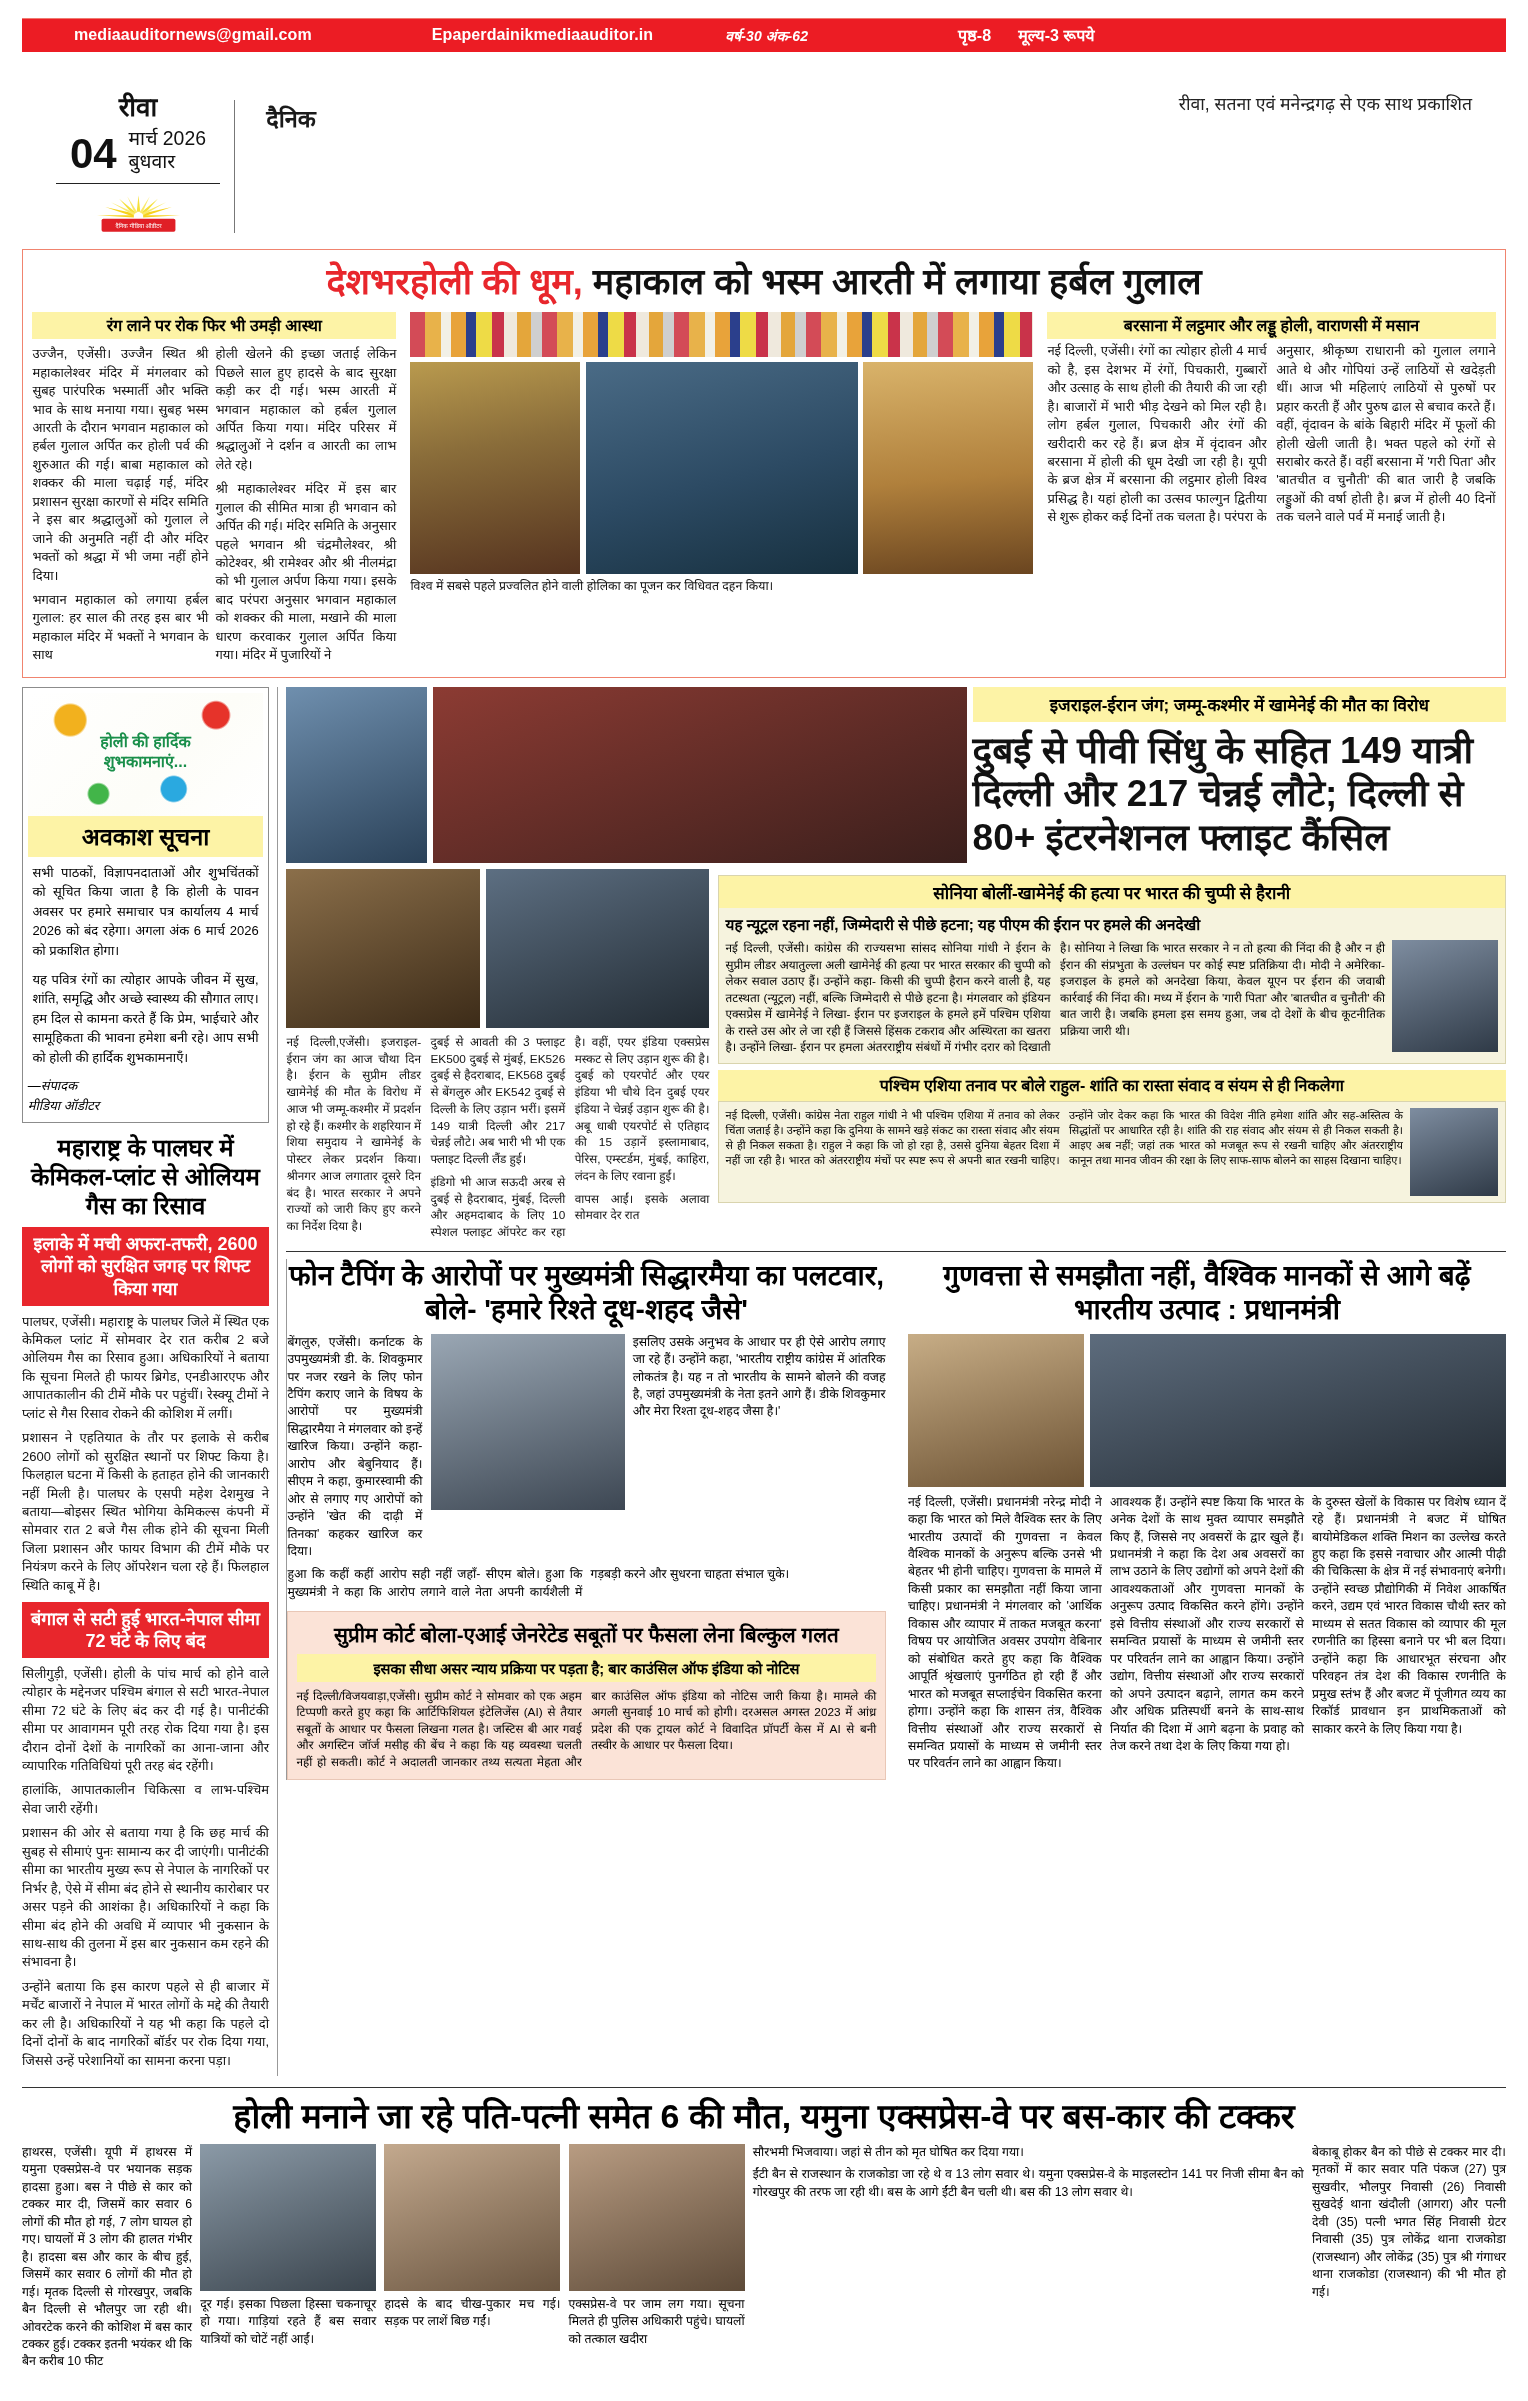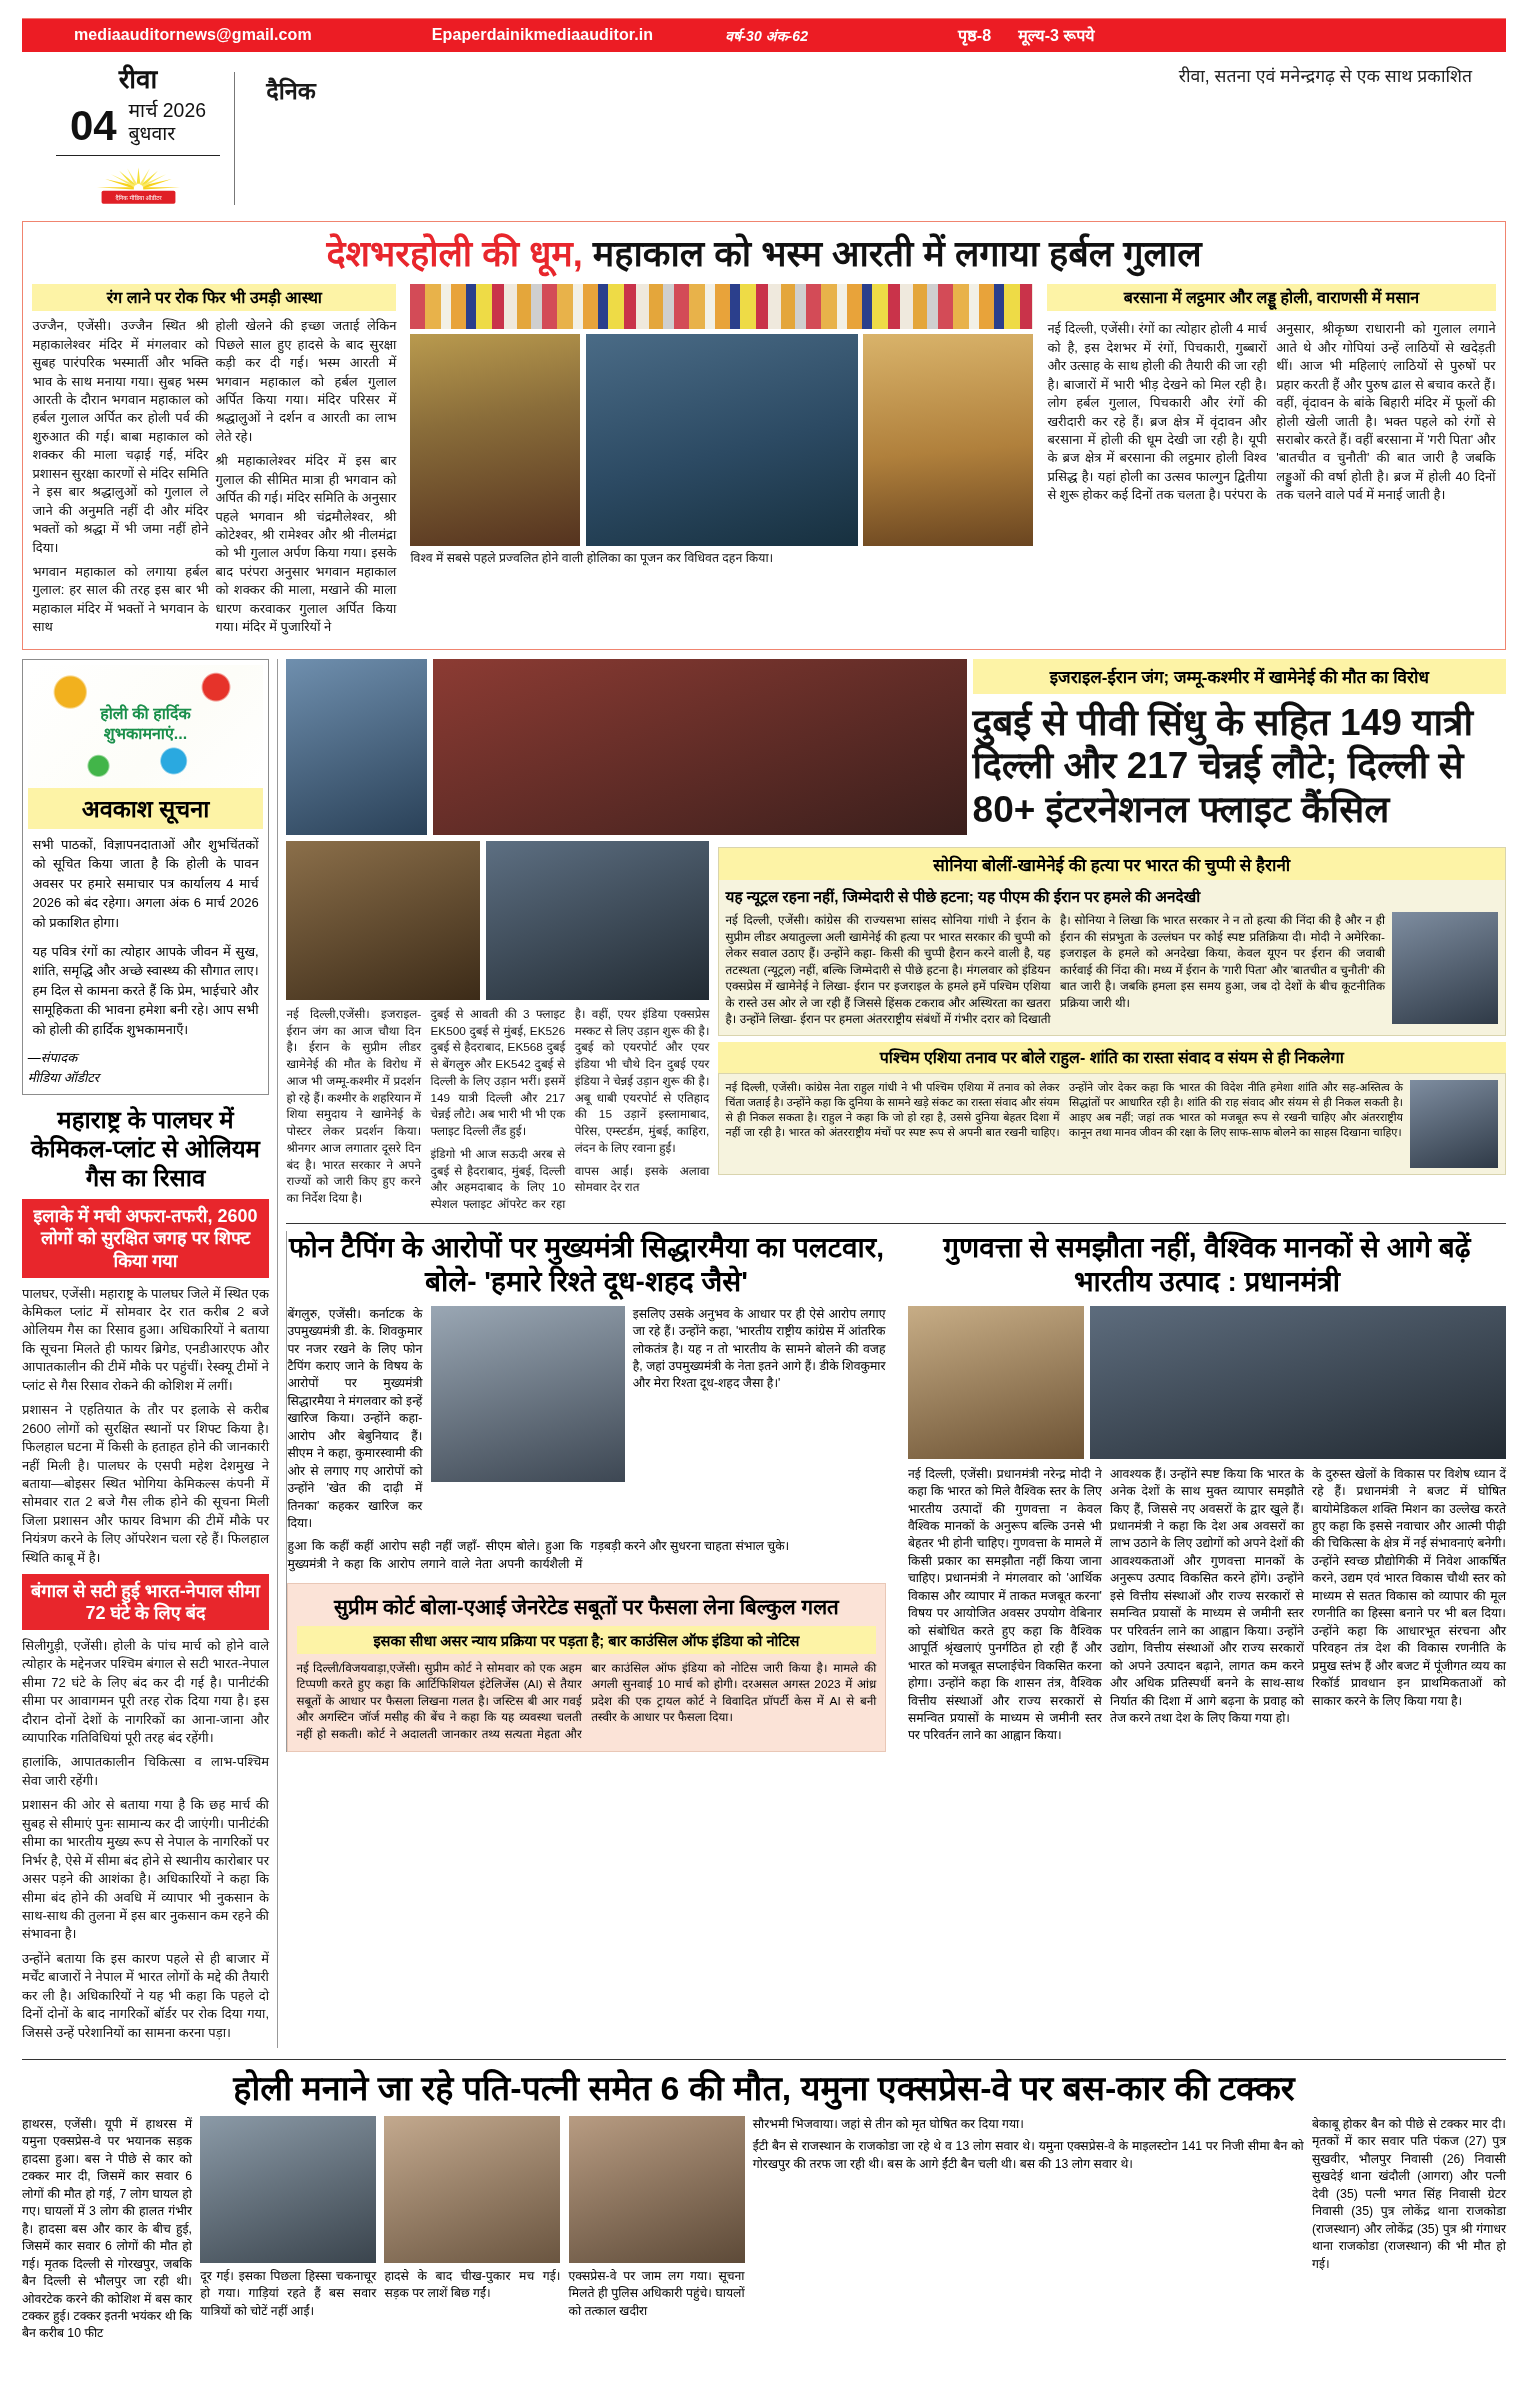--- a/index.html
+++ b/index.html
@@ -26,21 +26,21 @@
     letter-spacing: 0.1px;
     border-top: 1.8px solid #f07a70;
   }
   .topbar .tb-email { margin-left: 52px; }
   .topbar .tb-site  { margin-left: 120px; }
   .topbar .tb-vol   { margin-left: 72px; font-size:14px;font-style:italic;}
   .topbar .tb-pages { margin-left: 150px; }
   .topbar .tb-price { margin-left: 27px; }
 
   
-  .masthead { display: flex; align-items: stretch; padding: 4.7px 0 2.4px 0; }
+  .masthead { display: flex; align-items: stretch; padding: 4.7px 0 2.4px 0; margin-top: 28px; }
   .mh-left { width: 212px; padding-left: 20px; display:flex; flex-direction:column; }
   .mh-city { font-size: 26px; font-weight: bold; text-align: center; line-height: 1; margin-top: 9.4px; color:#111;}
   .mh-daterow { display:flex; align-items:flex-end; justify-content:center; gap: 11.8px; margin-top: 7px;}
   .mh-day { font-size: 42px; font-weight: bold; line-height: .92; color:#111;}
   .mh-dcol { text-align:left; line-height: 1.22; }
   .mh-month { font-size: 19.4px; color:#111;}
   .mh-weekday { font-size: 19.4px; color:#111;}
   .mh-rule { border-top: 1.2px solid #222; margin: 9.4px 14px 0 14px; }
   .mh-logo { margin-top: 3.5px; display:flex; justify-content:center; }
   .sunlogo { width: 109px; height: 51px; position: relative; }
@@ -251,21 +251,21 @@
         <div style="display:flex;gap:5.9px;margin-top:4.7px;">
           <div class="photo ph-temple" style="width:170px;height:212px;"></div>
           <div class="photo ph-mahakal" style="flex:1;height:212px;"></div>
           <div class="photo ph-holika" style="width:170px;height:212px;"></div>
         </div>
         <div class="bodytext" style="margin-top:4.7px;font-size:12.3px;">विश्व में सबसे पहले प्रज्वलित होने वाली होलिका का पूजन कर विधिवत दहन किया।</div>
       </div>
 
       <div class="lead-c3">
         <div class="ylw-strip">बरसाना में लट्ठमार और लड्डू होली, वाराणसी में मसान</div>
-        <div class="bodytext two-col" style="margin-top:9px;">
+        <div class="bodytext two-col" style="margin-top:3px;">
           <p>नई दिल्ली, एजेंसी। रंगों का त्योहार होली 4 मार्च को है, इस देशभर में रंगों, पिचकारी, गुब्बारों और उत्साह के साथ होली की तैयारी की जा रही है। बाजारों में भारी भीड़ देखने को मिल रही है। लोग हर्बल गुलाल, पिचकारी और रंगों की खरीदारी कर रहे हैं। ब्रज क्षेत्र में वृंदावन और बरसाना में होली की धूम देखी जा रही है। यूपी के ब्रज क्षेत्र में बरसाना की लट्ठमार होली विश्व प्रसिद्ध है। यहां होली का उत्सव फाल्गुन द्वितीया से शुरू होकर कई दिनों तक चलता है। परंपरा के अनुसार, श्रीकृष्ण राधारानी को गुलाल लगाने आते थे और गोपियां उन्हें लाठियों से खदेड़ती थीं। आज भी महिलाएं लाठियों से पुरुषों पर प्रहार करती हैं और पुरुष ढाल से बचाव करते हैं। वहीं, वृंदावन के बांके बिहारी मंदिर में फूलों की होली खेली जाती है। भक्त पहले को रंगों से सराबोर करते हैं। वहीं बरसाना में 'गरी पिता' और 'बातचीत व चुनौती' की बात जारी है जबकि लड्डुओं की वर्षा होती है। ब्रज में होली 40 दिनों तक चलने वाले पर्व में मनाई जाती है।</p>
         </div>
       </div>
     </div>
   </div>
 
   <div class="sec2">
 
     <div class="col-left">
       <div class="adbox">

